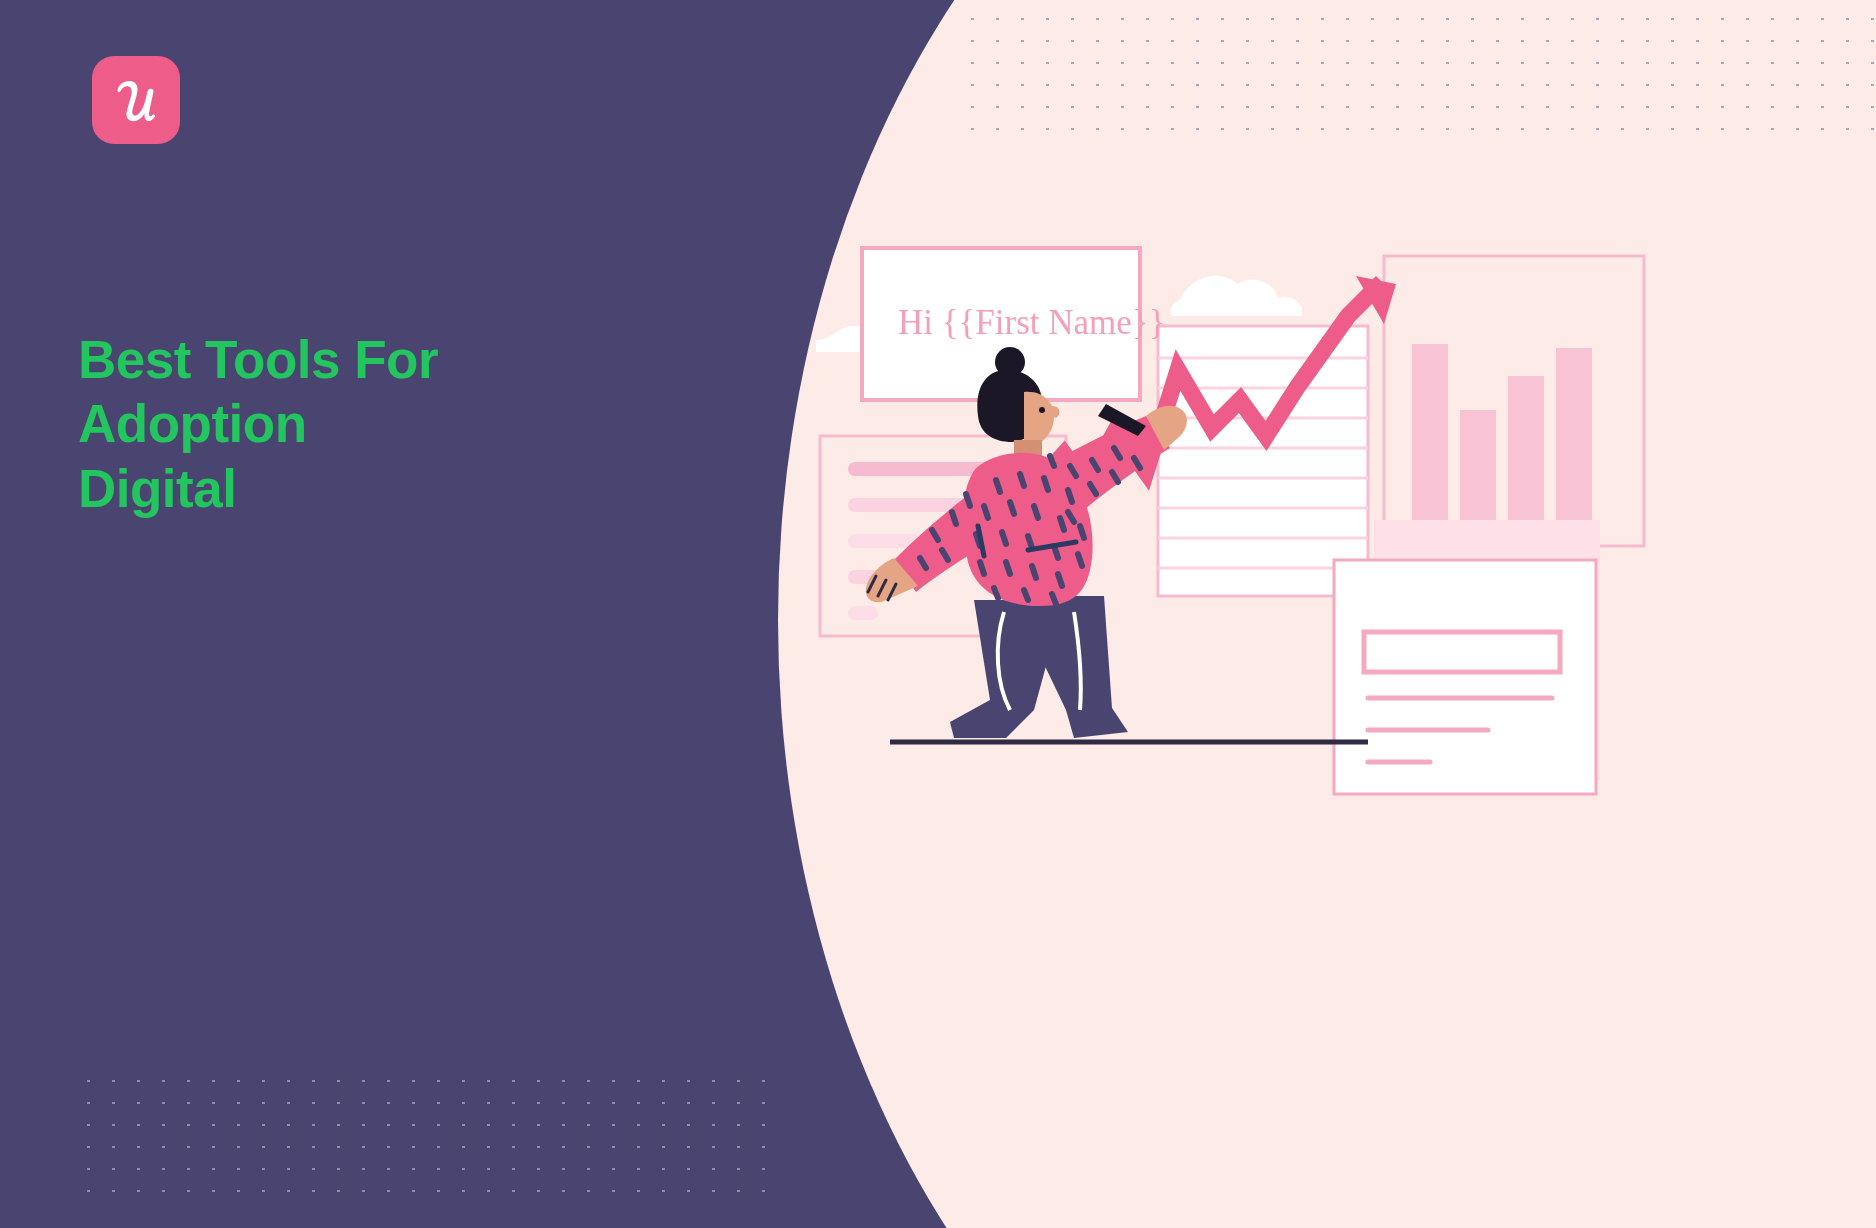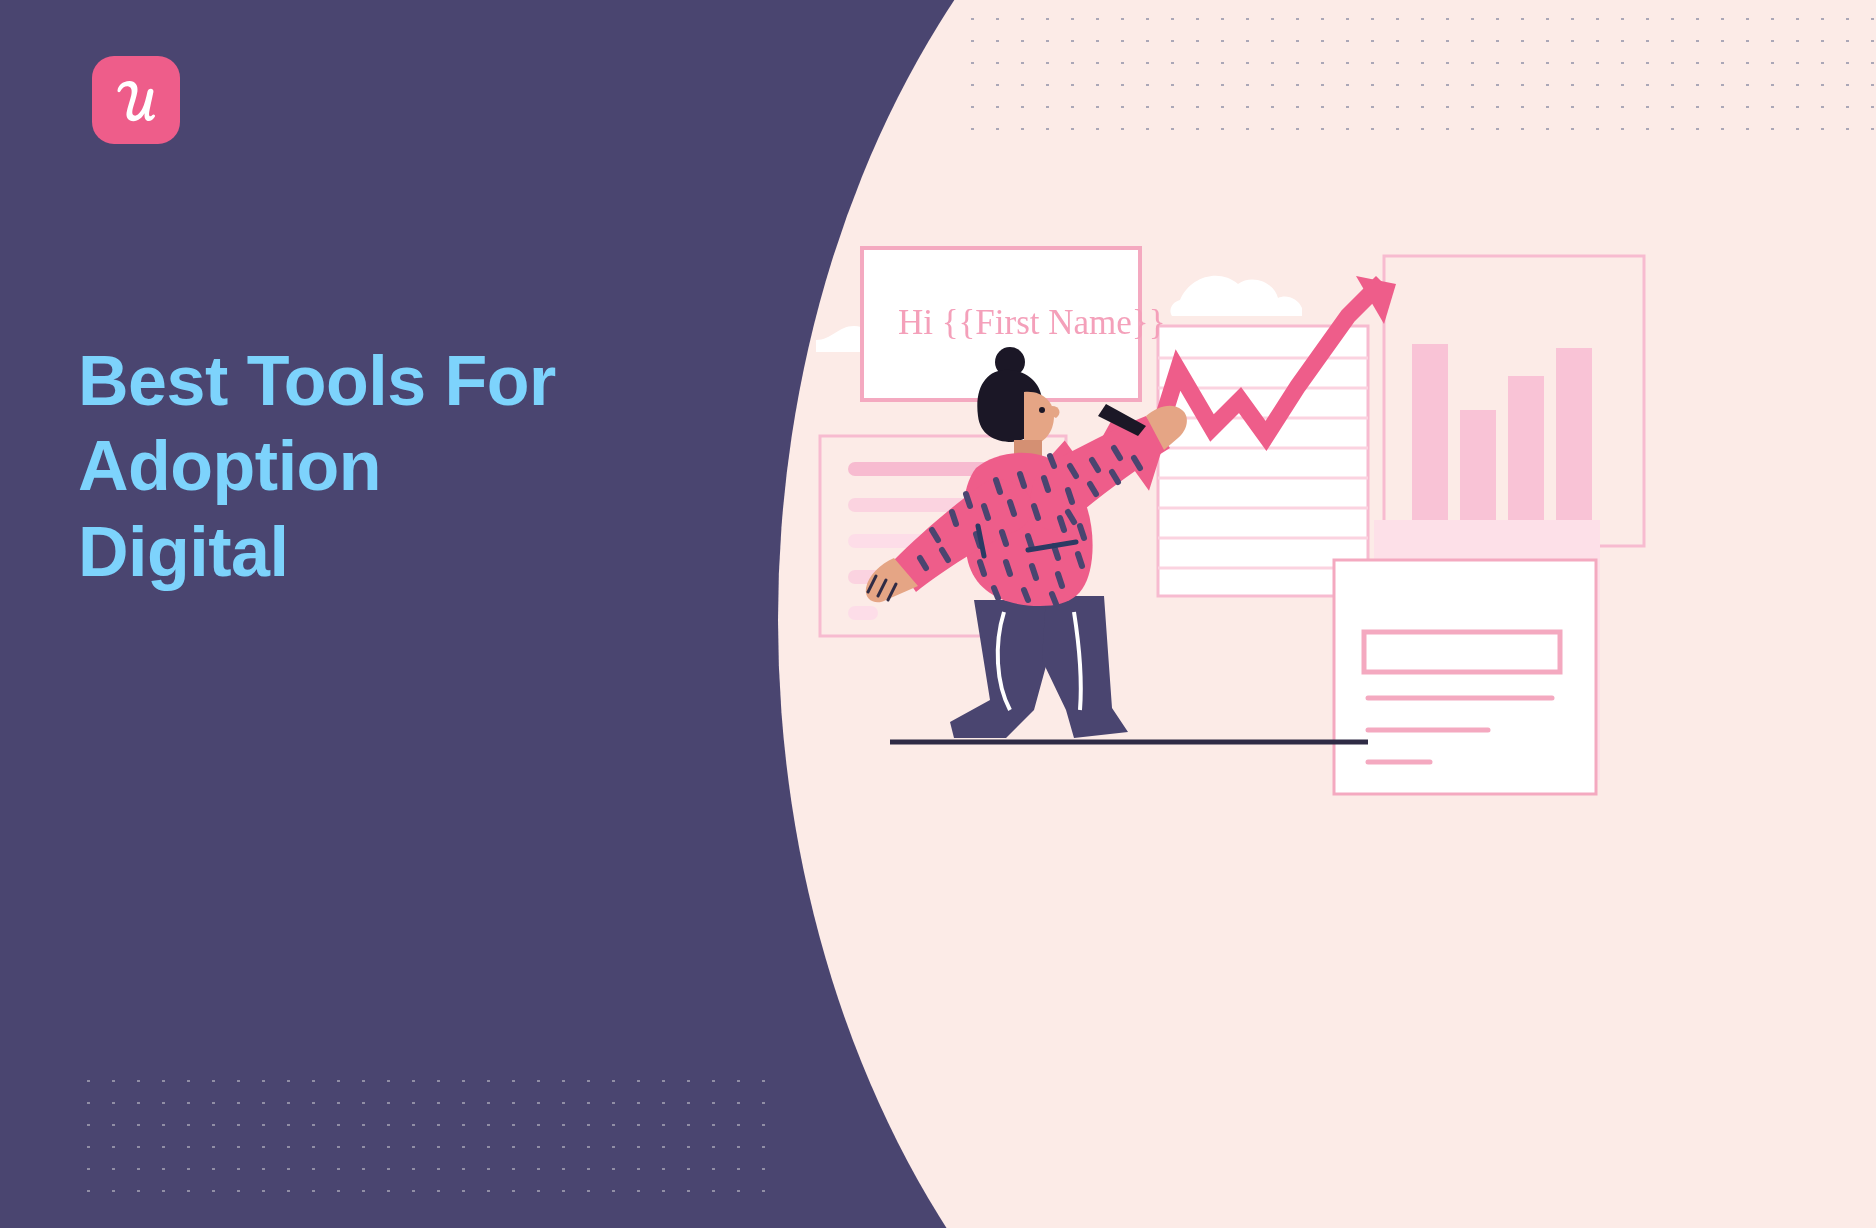--- a/index.html
+++ b/index.html
@@ -47,22 +47,22 @@
     width:88px;height:88px;border-radius:22px;
     background:#EE5D8A;
     display:flex;align-items:center;justify-content:center;
   }
   .logo svg{display:block;}
 
   
   .headline{
     position:absolute;left:78px;top:292px;
     width:640px;
-    color:#7dd3fc;
-    font-size:70px;
+    color:#22c55e;
+    font-size:53px;
     font-weight:700;
     line-height:1.22;
     letter-spacing:-0.5px;
   }
   .headline .ln{display:block;white-space:nowrap;}
 
   
   .illo{position:absolute;left:828px;top:240px;width:700px;height:540px;}
   .illo svg{display:block;width:996px;height:540px;overflow:visible;}
 </style>

